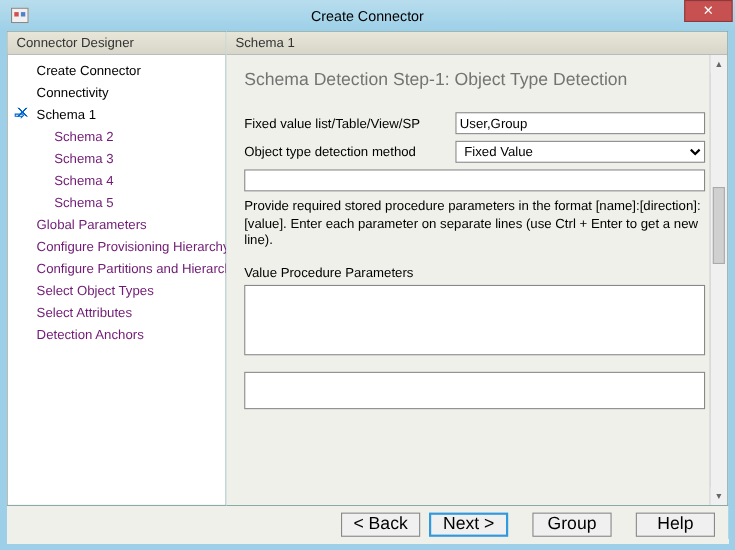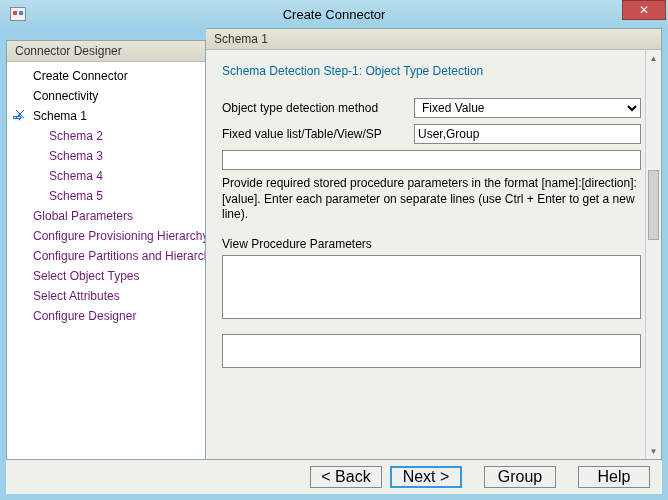--- a/index.html
+++ b/index.html
@@ -69,21 +69,20 @@
     top: 28px; left: 6px; right: 6px; bottom: 6px;
     display: flex;
     flex-direction: column;
   }
   .content-row { display: flex; flex: 1; min-height: 0; }
   .sidebar {
     width: 200px;
     background: #fff;
     display: flex; flex-direction: column;
     border: 1px solid #8aa;
-    margin-top: 12px;
   }
   .sidebar-header, .panel-header {
     background: linear-gradient(#e8e6d8, #d8d6c8);
     padding: 3px 8px;
     font-size: 12px;
     color: #333;
     border-bottom: 1px solid #bbb;
   }
   .sidebar-items {
     flex: 1;
@@ -151,22 +150,22 @@
     font-size: 8px; color: #666;
   }
   .scroll-thumb {
     position: absolute;
     left: 2px; right: 2px;
     top: 120px; height: 70px;
     background: #d0d0d0;
     border: 1px solid #aaa;
   }
   .step-title {
-    font-size: 12px;
-    color: #0369a1;
+    font-size: 16px;
+    color: #737373;
     margin-bottom: 20px;
   }
   .form-row {
     display: flex;
     align-items: center;
     margin-bottom: 6px;
   }
   .form-label {
     width: 192px;
     font-size: 12px;
@@ -253,50 +252,50 @@
             <div class="nav-item primary selected"><span class="nav-arrow">⇨</span><span>Schema 1</span></div>
             <div class="nav-item nav-sub"><span>Schema 2</span></div>
             <div class="nav-item nav-sub"><span>Schema 3</span></div>
             <div class="nav-item nav-sub"><span>Schema 4</span></div>
             <div class="nav-item nav-sub"><span>Schema 5</span></div>
             <div class="nav-item"><span>Global Parameters</span></div>
             <div class="nav-item"><span>Configure Provisioning Hierarchy</span></div>
             <div class="nav-item"><span>Configure Partitions and Hierarchies</span></div>
             <div class="nav-item"><span>Select Object Types</span></div>
             <div class="nav-item"><span>Select Attributes</span></div>
-            <div class="nav-item"><span>Configure Designer</span></div>
+            <div class="nav-item"><span>Detection Anchors</span></div>
           </div>
       </div>
 
       <div class="panel">
         <div class="panel-header">Schema 1</div>
         <div class="panel-body">
           <div class="panel-scroll">
 
             <div class="step-title">Schema Detection Step-1: Object Type Detection</div>
+
+            <div class="form-row">
+              <div class="form-label">Fixed value list/Table/View/SP</div>
+              <input class="form-input" type="text" value="User,Group" style="">
+            </div>
 
             <div class="form-row">
               <div class="form-label">Object type detection method</div>
               <select class="form-select">
                 <option>Fixed Value</option>
               </select>
             </div>
 
             <div class="form-row">
-              <div class="form-label">Fixed value list/Table/View/SP</div>
-              <input class="form-input" type="text" value="User,Group" style="">
-            </div>
-
-            <div class="form-row">
               <input class="form-input" type="text" value="" style="">
             </div>
 
             <div class="help-text">Provide required stored procedure parameters in the format [name]:[direction]:[value]. Enter each parameter on separate lines (use Ctrl + Enter to get a new line).</div>
 
-            <div class="section-label">View Procedure Parameters</div>
+            <div class="section-label">Value Procedure Parameters</div>
             <textarea class="textarea" style=""></textarea>
 
             <textarea class="textarea short" style=""></textarea>
 
           </div>
           <div class="scrollbar">
             <div class="scroll-btn">▲</div>
             <div class="scroll-thumb"></div>
             <div class="scroll-btn" style="position:absolute;bottom:0;left:0;right:0;">▼</div>
           </div>

